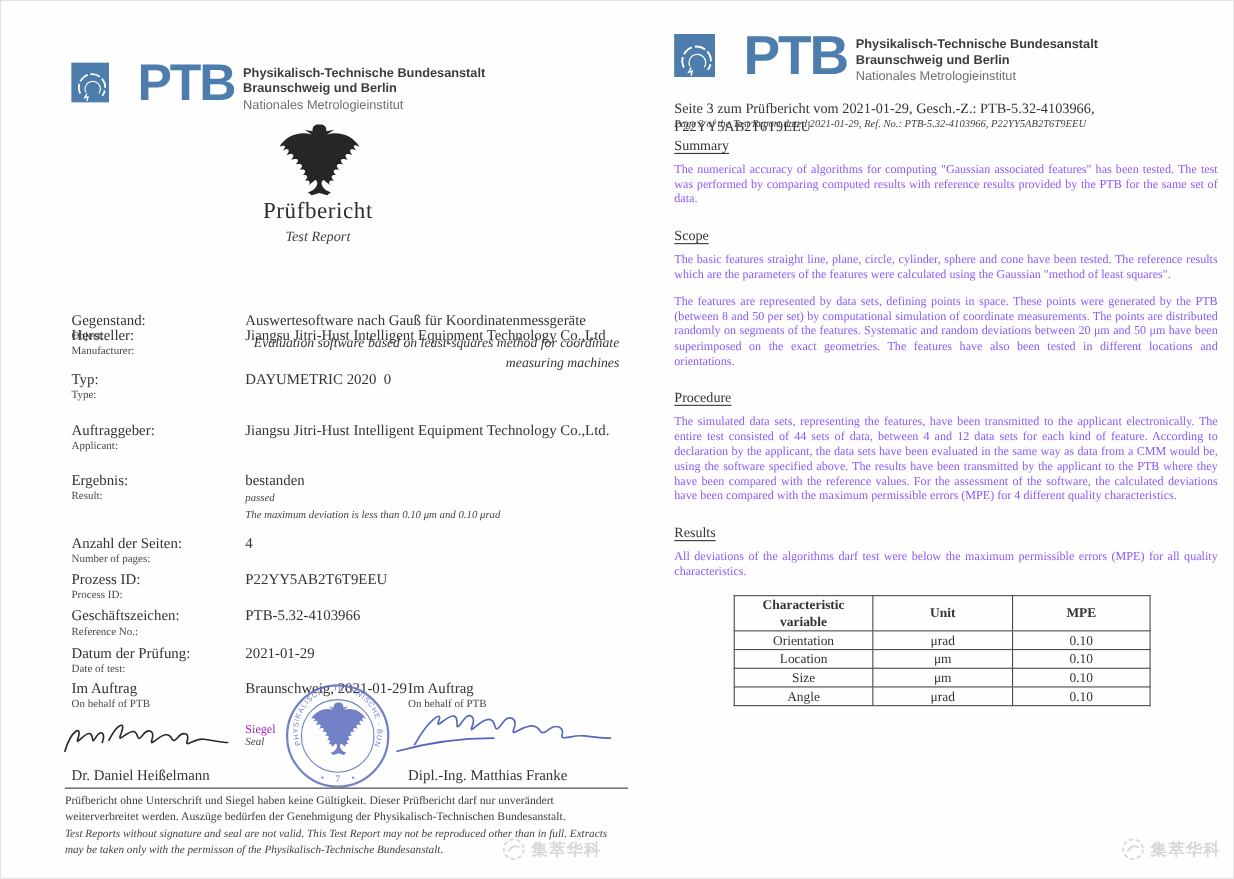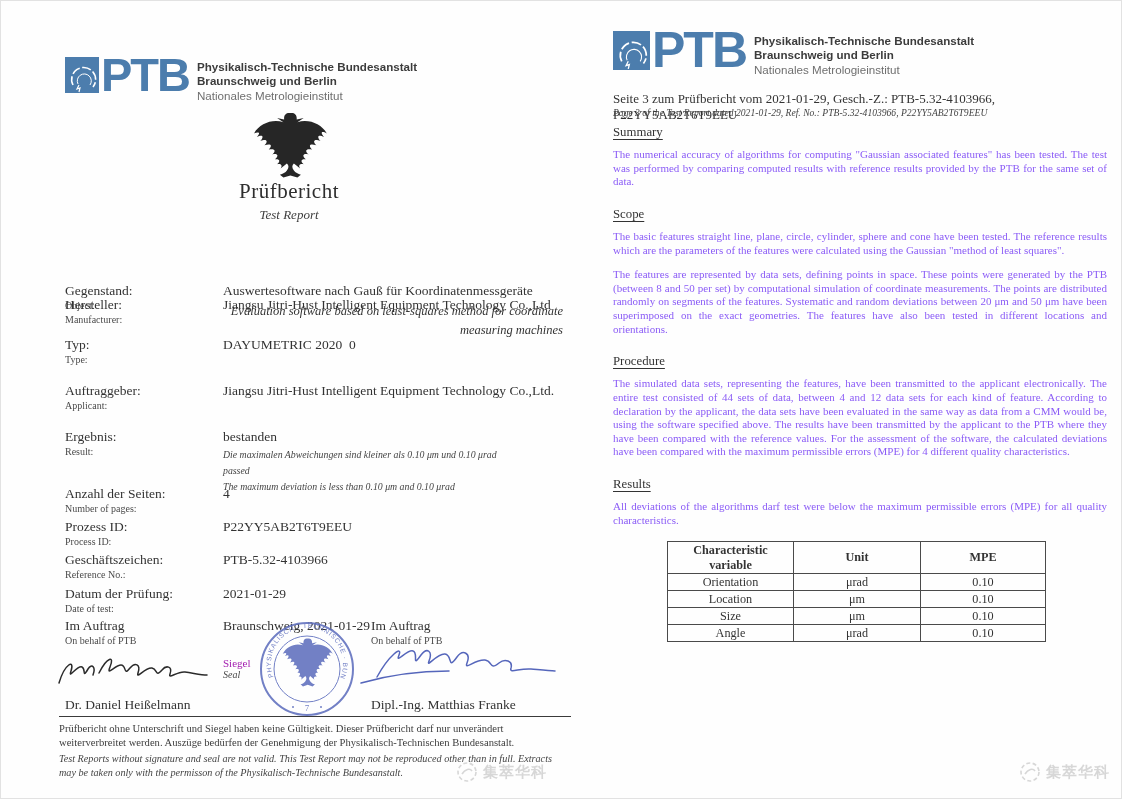--- a/index.html
+++ b/index.html
@@ -8,21 +8,21 @@
   .scan {
     position:relative; width:1122px; height:799px; background:#fefefe;
     border:1px solid #e2e2e2; overflow:hidden;
   }
   .page { position:absolute; }
   .page-left  { left:58px;  top:18px; width:518px; height:770px; }
   .page-right { left:610px; top:14px; width:500px; height:770px; }
 
   
   .ptb-header { position:absolute; display:flex; align-items:flex-start; }
-  .ptb-mark { display:flex; align-items:flex-start; }
+  .ptb-mark { display:flex; align-items:flex-start;gap:24px; }
   .ptb-square { background:#4c7dad; display:block; }
   .ptb-acronym {
     font-family:"Liberation Sans", sans-serif; font-weight:bold; color:#4c7dad;
     line-height:0.78; letter-spacing:-2px; margin-left:2px;
   }
   .ptb-lines { font-family:"Liberation Sans", sans-serif; margin-left:8px; margin-top:3px; }
   .ptb-lines .b { font-weight:bold; color:#3c3c3c; }
   .ptb-lines .g { color:#6f6f6f; }
 
   
@@ -145,21 +145,20 @@
       <div class="fvalue">Jiangsu Jitri-Hust Intelligent Equipment Technology Co.,Ltd.</div>
     </div>
 
     <div class="frow" style="top:410px;">
       <div>
         <div class="flabel">Ergebnis:</div>
         <div class="fsub">Result:</div>
       </div>
       <div class="fvalue">
         <span>bestanden</span>
-        <span class="fnote">Die maximalen Abweichungen sind kleiner als 0.10 μm und 0.10 μrad</span>
         <span class="fnote" style="margin-top:0;">passed</span>
         <span class="fnote" style="margin-top:0;">The maximum deviation is less than 0.10 μm and 0.10 μrad</span>
       </div>
     </div>
 
     <div class="frow" style="top:467px;">
       <div>
         <div class="flabel">Anzahl der Seiten:</div>
         <div class="fsub">Number of pages:</div>
       </div>

